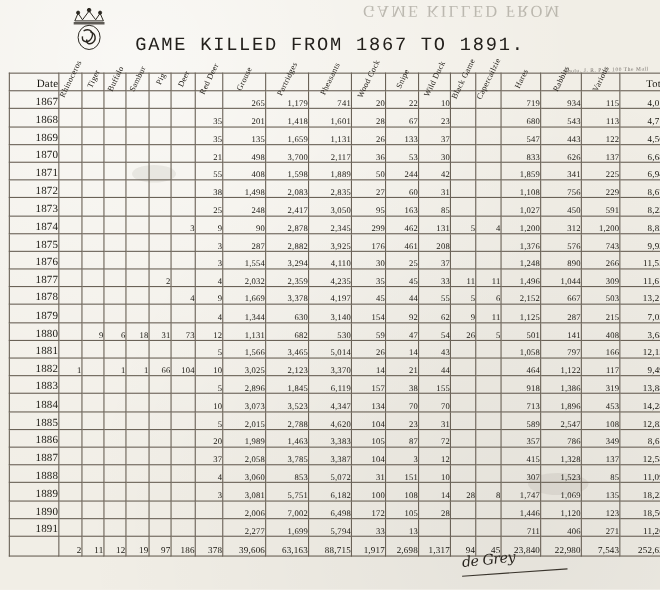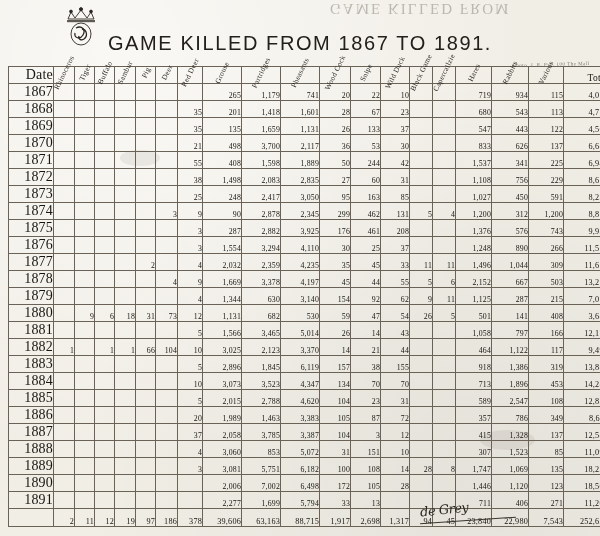--- a/index.html
+++ b/index.html
@@ -41,24 +41,24 @@
     top: 6px;
     width: 46px;
     height: 42px;
   }
   .title {
     position: absolute;
     top: 32px;
     left: 0;
     width: 600px;
     text-align: center;
-    font-size: 20px;
+    font-size: 17px;
     letter-spacing: 1.6px;
     color: #23201c;
-    font-family: Liberation Sans, sans-serif;
+    font-family: Liberation Mono, monospace;
   }
   .stamp {
     position: absolute;
     right: 10px;
     top: 62px;
     font-size: 5px;
     letter-spacing: 0.5px;
     color: rgba(80,75,70,0.75);
     transform: rotate(-1.5deg);
     white-space: nowrap;
@@ -104,35 +104,35 @@
     position: absolute;
     left: 50%;
     bottom: 6px;
     width: 62px;
     margin-left: -31px;
     text-align: center;
     color: #201d17;
   }
   th.datehdr {
     text-align: center;
-    font-size: 14px;
+    font-size: 10px;
     letter-spacing: 1px;
     vertical-align: middle;
     padding-bottom: 6px;
   }
   th.totalhdr {
     text-align: center;
     font-size: 9.5px;
     letter-spacing: 0.6px;
     vertical-align: middle;
     padding-bottom: 6px;
   }
   td.year {
     text-align: center;
-    font-size: 14px;
+    font-size: 10px;
     letter-spacing: 0.4px;
   }
   td.num {
     padding-right: 2px;
     font-size: 7.8px;
   }
   td.total {
     padding-right: 3px;
     font-size: 8.2px;
   }
@@ -364,21 +364,21 @@
           <td class="num"></td>
           <td class="num">55</td>
           <td class="num">408</td>
           <td class="num">1,598</td>
           <td class="num">1,889</td>
           <td class="num">50</td>
           <td class="num">244</td>
           <td class="num">42</td>
           <td class="num"></td>
           <td class="num"></td>
-          <td class="num">1,537</td>
+          <td class="num">1,859</td>
           <td class="num">341</td>
           <td class="num">225</td>
           <td class="total">6,945</td>
         </tr>
         <tr>
           <td class="year">1872</td>
           <td class="num"></td>
           <td class="num"></td>
           <td class="num"></td>
           <td class="num"></td>

